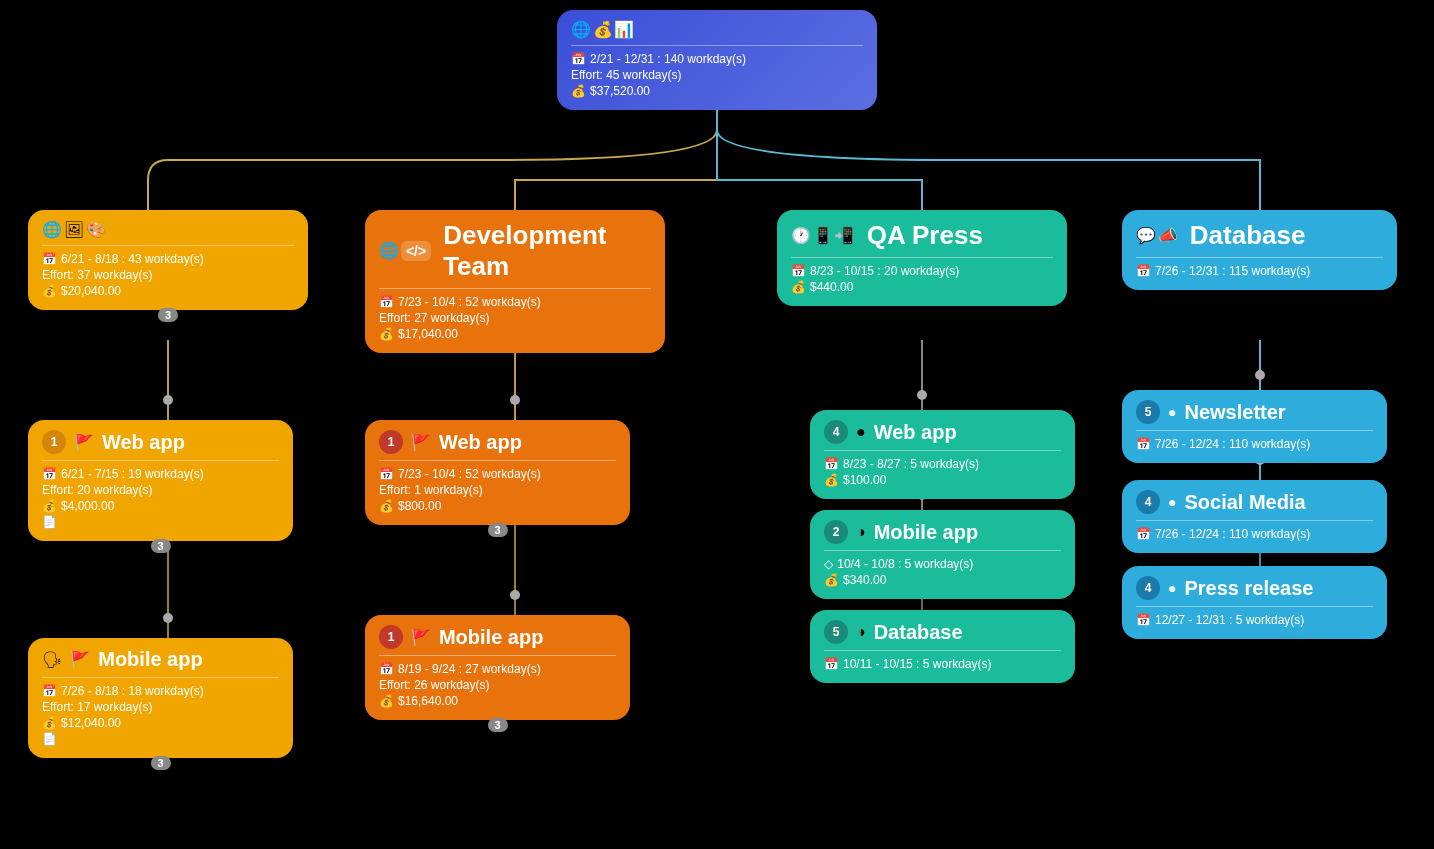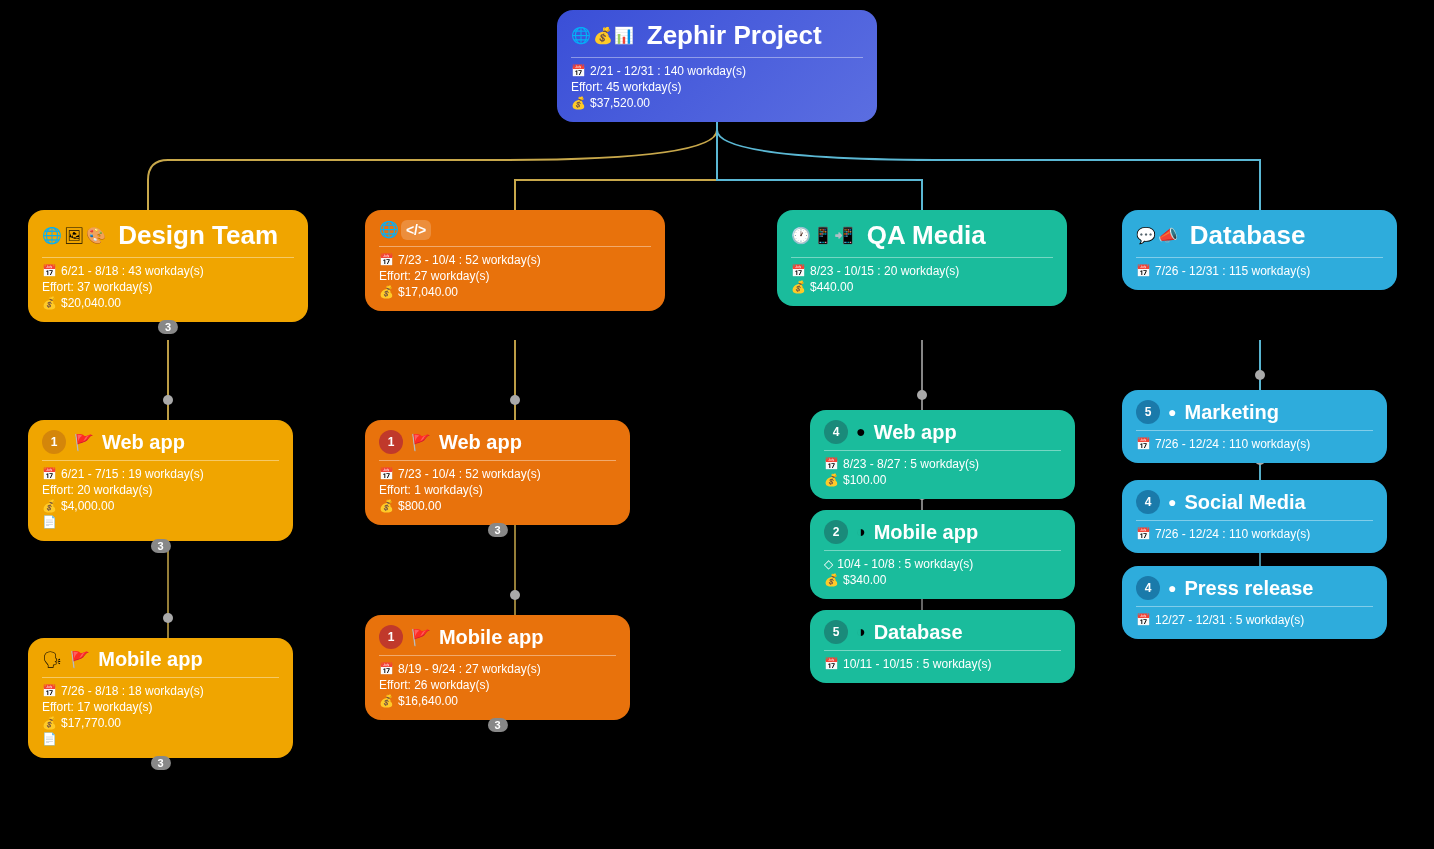--- a/index.html
+++ b/index.html
@@ -240,21 +240,20 @@
     <circle cx="1260" cy="545" r="5" fill="#aaa"></circle>
   </svg>
 
   <div class="node" id="root-node">
     <div class="node-header">
       <div class="header-icons">
         <span>🌐</span>
         <span>💰</span>
         <span>📊</span>
       </div>
-      <span class="node-title-lg">Zephir Project</span>
     </div>
     <hr class="divider">
     <div class="node-detail">
       <span>📅</span>
       <span>2/21 - 12/31 : 140 workday(s)</span>
     </div>
     <div class="node-detail">
       <span>Effort: 45 workday(s)</span>
     </div>
     <div class="node-detail">
@@ -263,21 +262,20 @@
     </div>
   </div>
 
   <div class="node" id="design-node">
     <div class="node-header">
       <div class="header-icons">
         <span>🌐</span>
         <span>🖼</span>
         <span>🎨</span>
       </div>
-      <span class="node-title-lg">Design Team</span>
     </div>
     <hr class="divider">
     <div class="node-detail">
       <span>📅</span>
       <span>6/21 - 8/18 : 43 workday(s)</span>
     </div>
     <div class="node-detail">
       <span>Effort: 37 workday(s)</span>
     </div>
     <div class="node-detail">
@@ -286,20 +284,21 @@
     </div>
     <div class="bottom-badge">3</div>
   </div>
 
   <div class="node" id="dev-node">
     <div class="node-header">
       <div class="header-icons">
         <span>🌐</span>
         <span style="background:rgba(255,255,255,0.2);border-radius:6px;padding:2px 5px;font-size:14px;color:#fff;font-weight:bold;">&lt;/&gt;</span>
       </div>
+      <span class="node-title-lg">Development Team</span>
     </div>
     <hr class="divider">
     <div class="node-detail">
       <span>📅</span>
       <span>7/23 - 10/4 : 52 workday(s)</span>
     </div>
     <div class="node-detail">
       <span>Effort: 27 workday(s)</span>
     </div>
     <div class="node-detail">
@@ -308,21 +307,21 @@
     </div>
   </div>
 
   <div class="node" id="qa-node">
     <div class="node-header">
       <div class="header-icons">
         <span>🕐</span>
         <span>📱</span>
         <span>📲</span>
       </div>
-      <span class="node-title-lg">QA Media</span>
+      <span class="node-title-lg">QA Press</span>
     </div>
     <hr class="divider">
     <div class="node-detail">
       <span>📅</span>
       <span>8/23 - 10/15 : 20 workday(s)</span>
     </div>
     <div class="node-detail">
       <span>💰</span>
       <span>$440.00</span>
     </div>
@@ -376,21 +375,21 @@
     <hr class="divider">
     <div class="node-detail">
       <span>📅</span>
       <span>7/26 - 8/18 : 18 workday(s)</span>
     </div>
     <div class="node-detail">
       <span>Effort: 17 workday(s)</span>
     </div>
     <div class="node-detail">
       <span>💰</span>
-      <span>$17,770.00</span>
+      <span>$12,040.00</span>
     </div>
     <div class="node-detail">
       <span>📄</span>
     </div>
     <div class="bottom-badge">3</div>
   </div>
 
   <div class="node" id="dev-webapp-node">
     <div class="node-header">
       <div class="sub-badge" style="background:#c0392b;">1</div>
@@ -477,21 +476,21 @@
     <div class="node-detail">
       <span>📅</span>
       <span>10/11 - 10/15 : 5 workday(s)</span>
     </div>
   </div>
 
   <div class="node" id="mkt-newsletter-node">
     <div class="node-header">
       <div class="sub-badge" style="background:#1a7aaa;">5</div>
       <span style="font-size:14px;color:#fff;">●</span>
-      <span class="node-title">Marketing</span>
+      <span class="node-title">Newsletter</span>
     </div>
     <hr class="divider">
     <div class="node-detail">
       <span>📅</span>
       <span>7/26 - 12/24 : 110 workday(s)</span>
     </div>
   </div>
 
   <div class="node" id="mkt-social-node">
     <div class="node-header">

